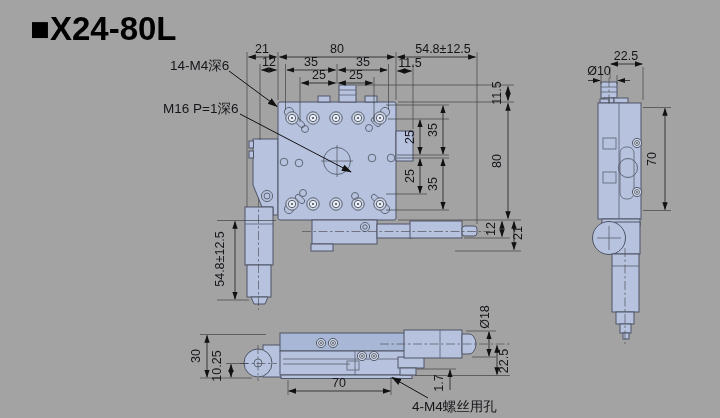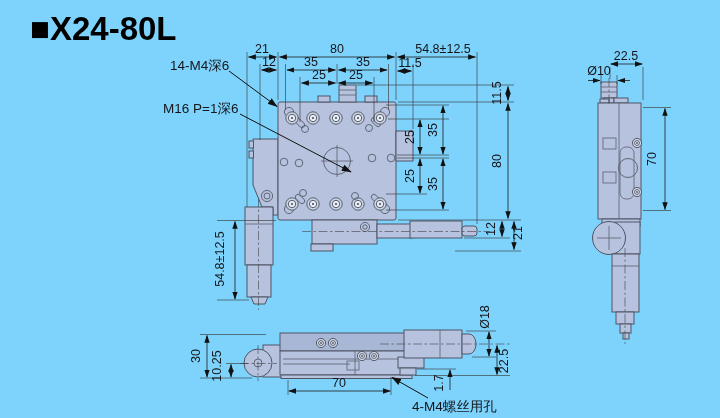--- a/index.html
+++ b/index.html
@@ -1,16 +1,16 @@
 <!DOCTYPE html>
 <html><head>
 <meta charset="utf-8">
 <style>
   html,body{margin:0;padding:0;background:#e8e8e6;}
-  .canvas{position:relative;width:720px;height:418px;background:#7dd3fc;overflow:hidden;
+  .canvas{position:relative;width:720px;height:418px;background:#a3a3a3;overflow:hidden;
           font-family:"Liberation Sans","DejaVu Sans",sans-serif;}
   svg{position:absolute;left:0;top:0;}
   svg text{fill:#15151a;font-family:"Liberation Sans","DejaVu Sans",sans-serif;}
   .title{font-size:33px;font-weight:700;fill:#000;}
   .dimt{font-size:12.5px;}
   .note{font-size:13.5px;}
   .part{fill:#b6c2de;stroke:#4e5564;stroke-width:1;}
   .partd{fill:#a9b7d6;stroke:#4e5564;stroke-width:1;}
   .inner{fill:none;stroke:#5a6170;stroke-width:.8;}
   .dim{stroke:#1c1c1c;stroke-width:.8;fill:none;}

